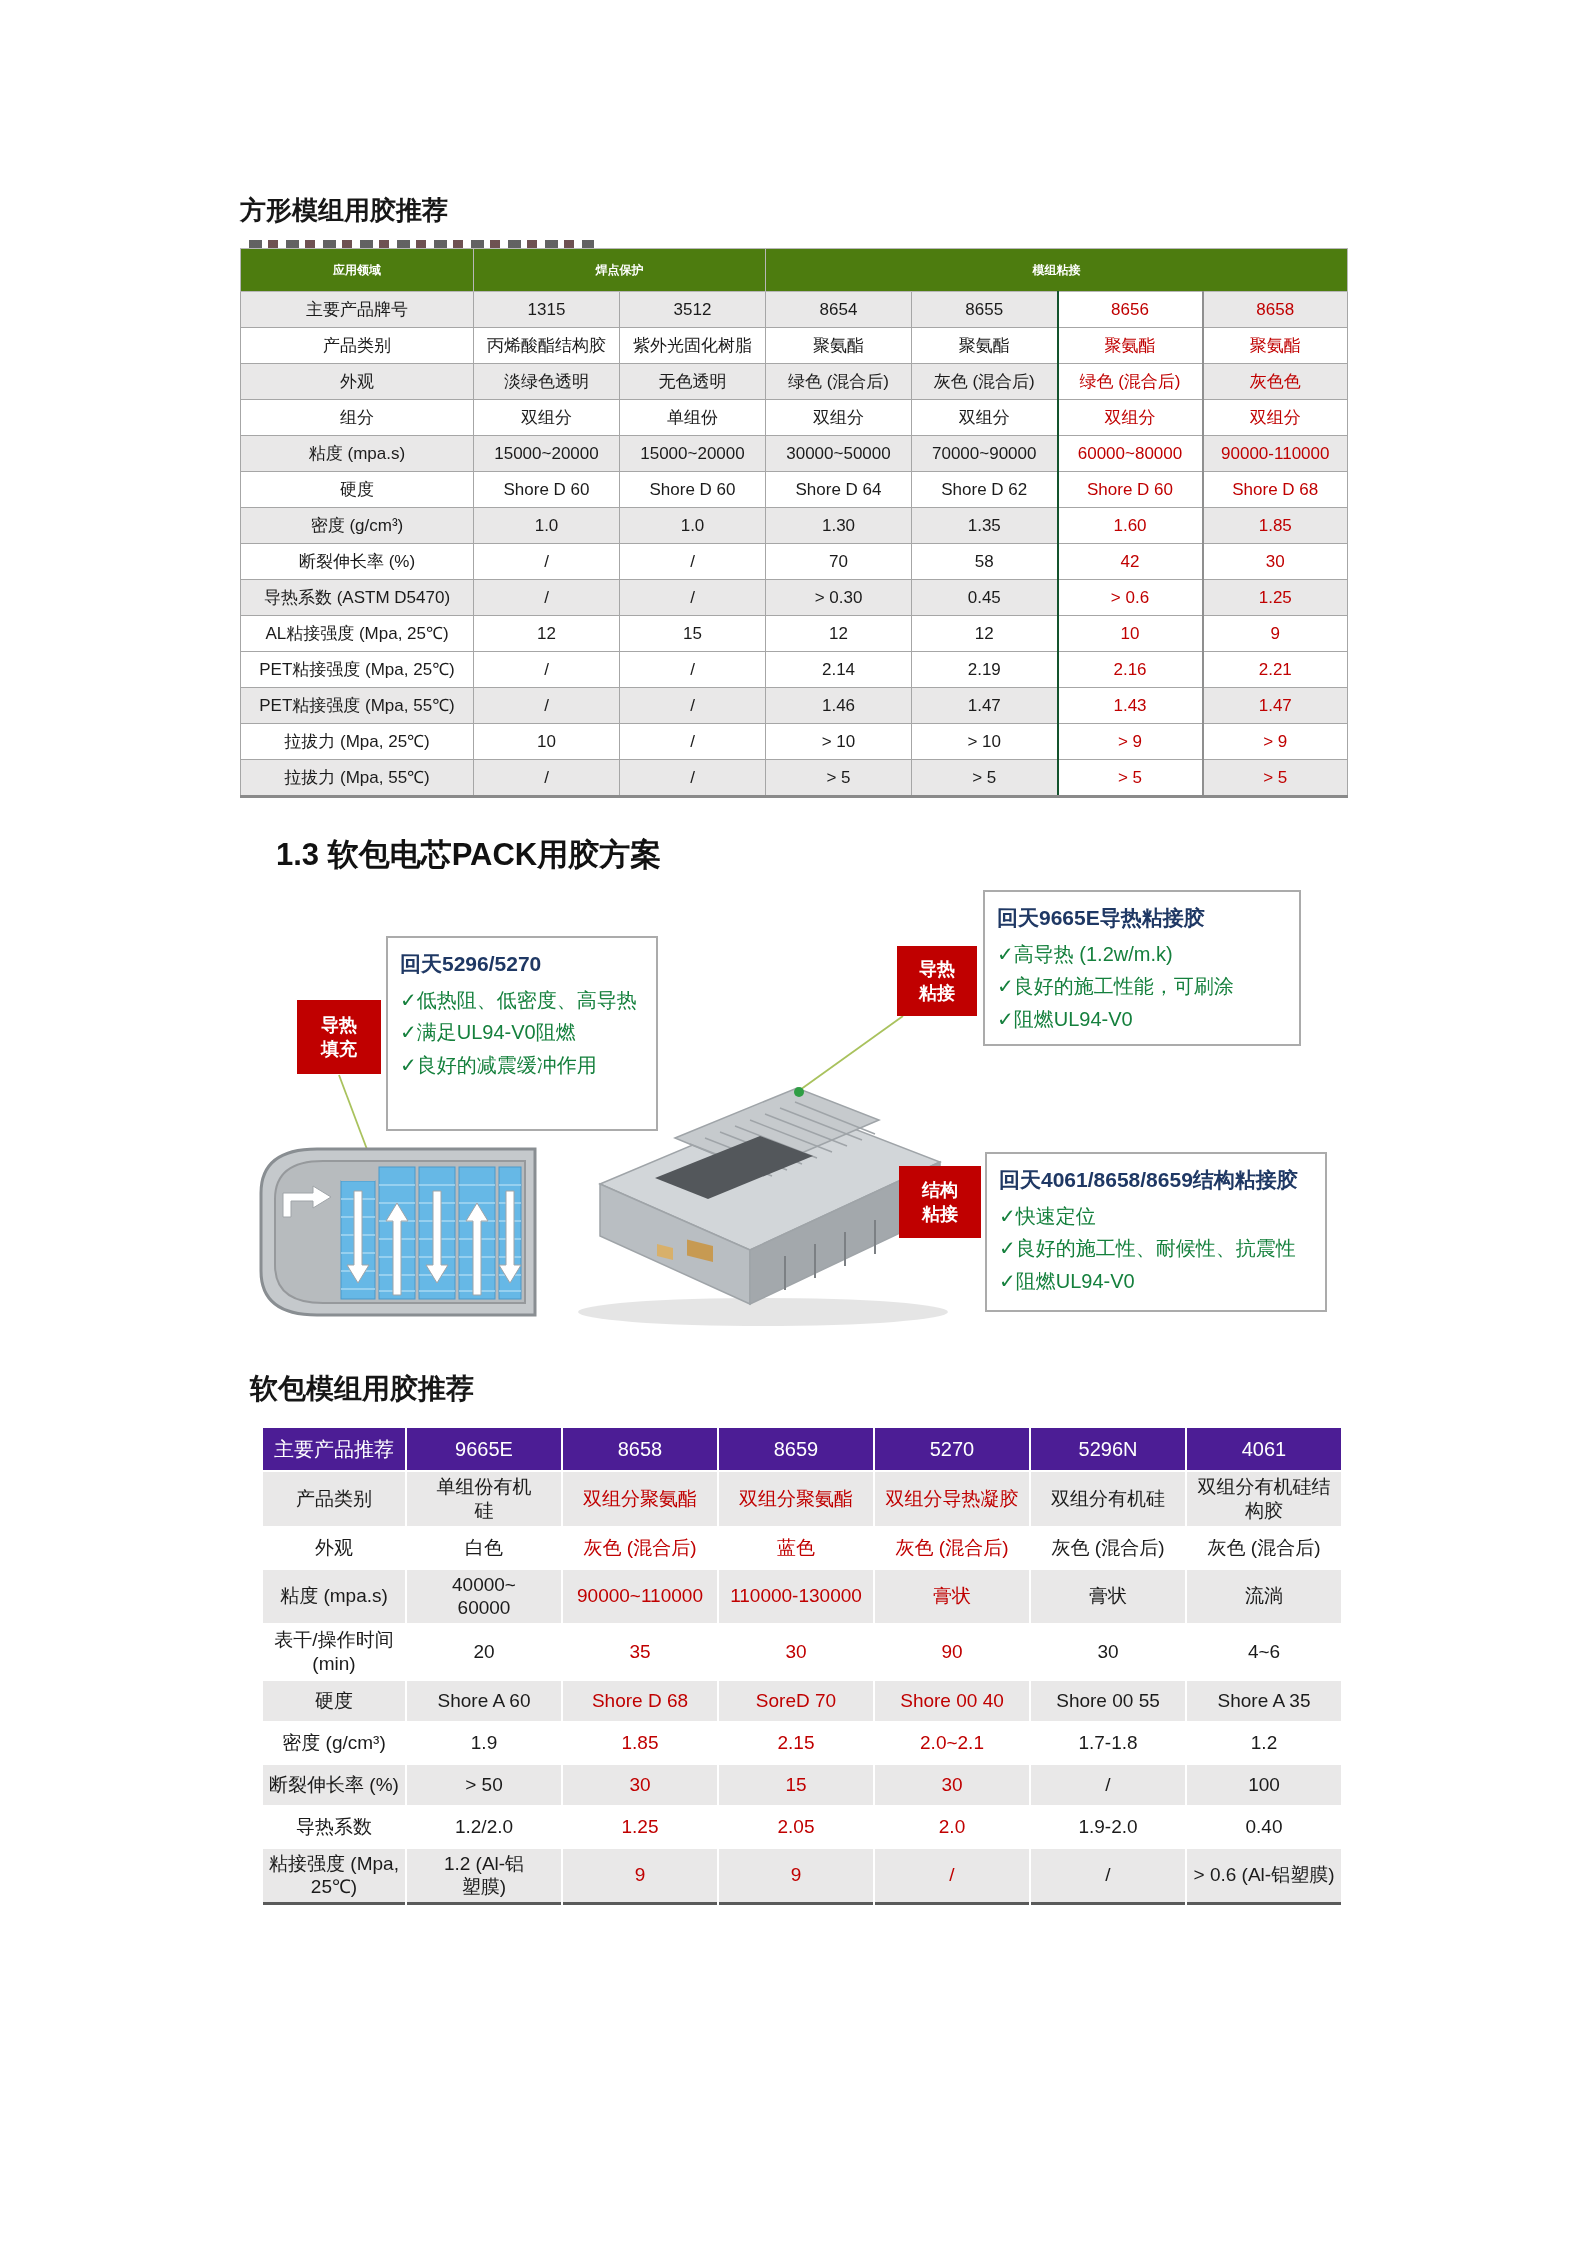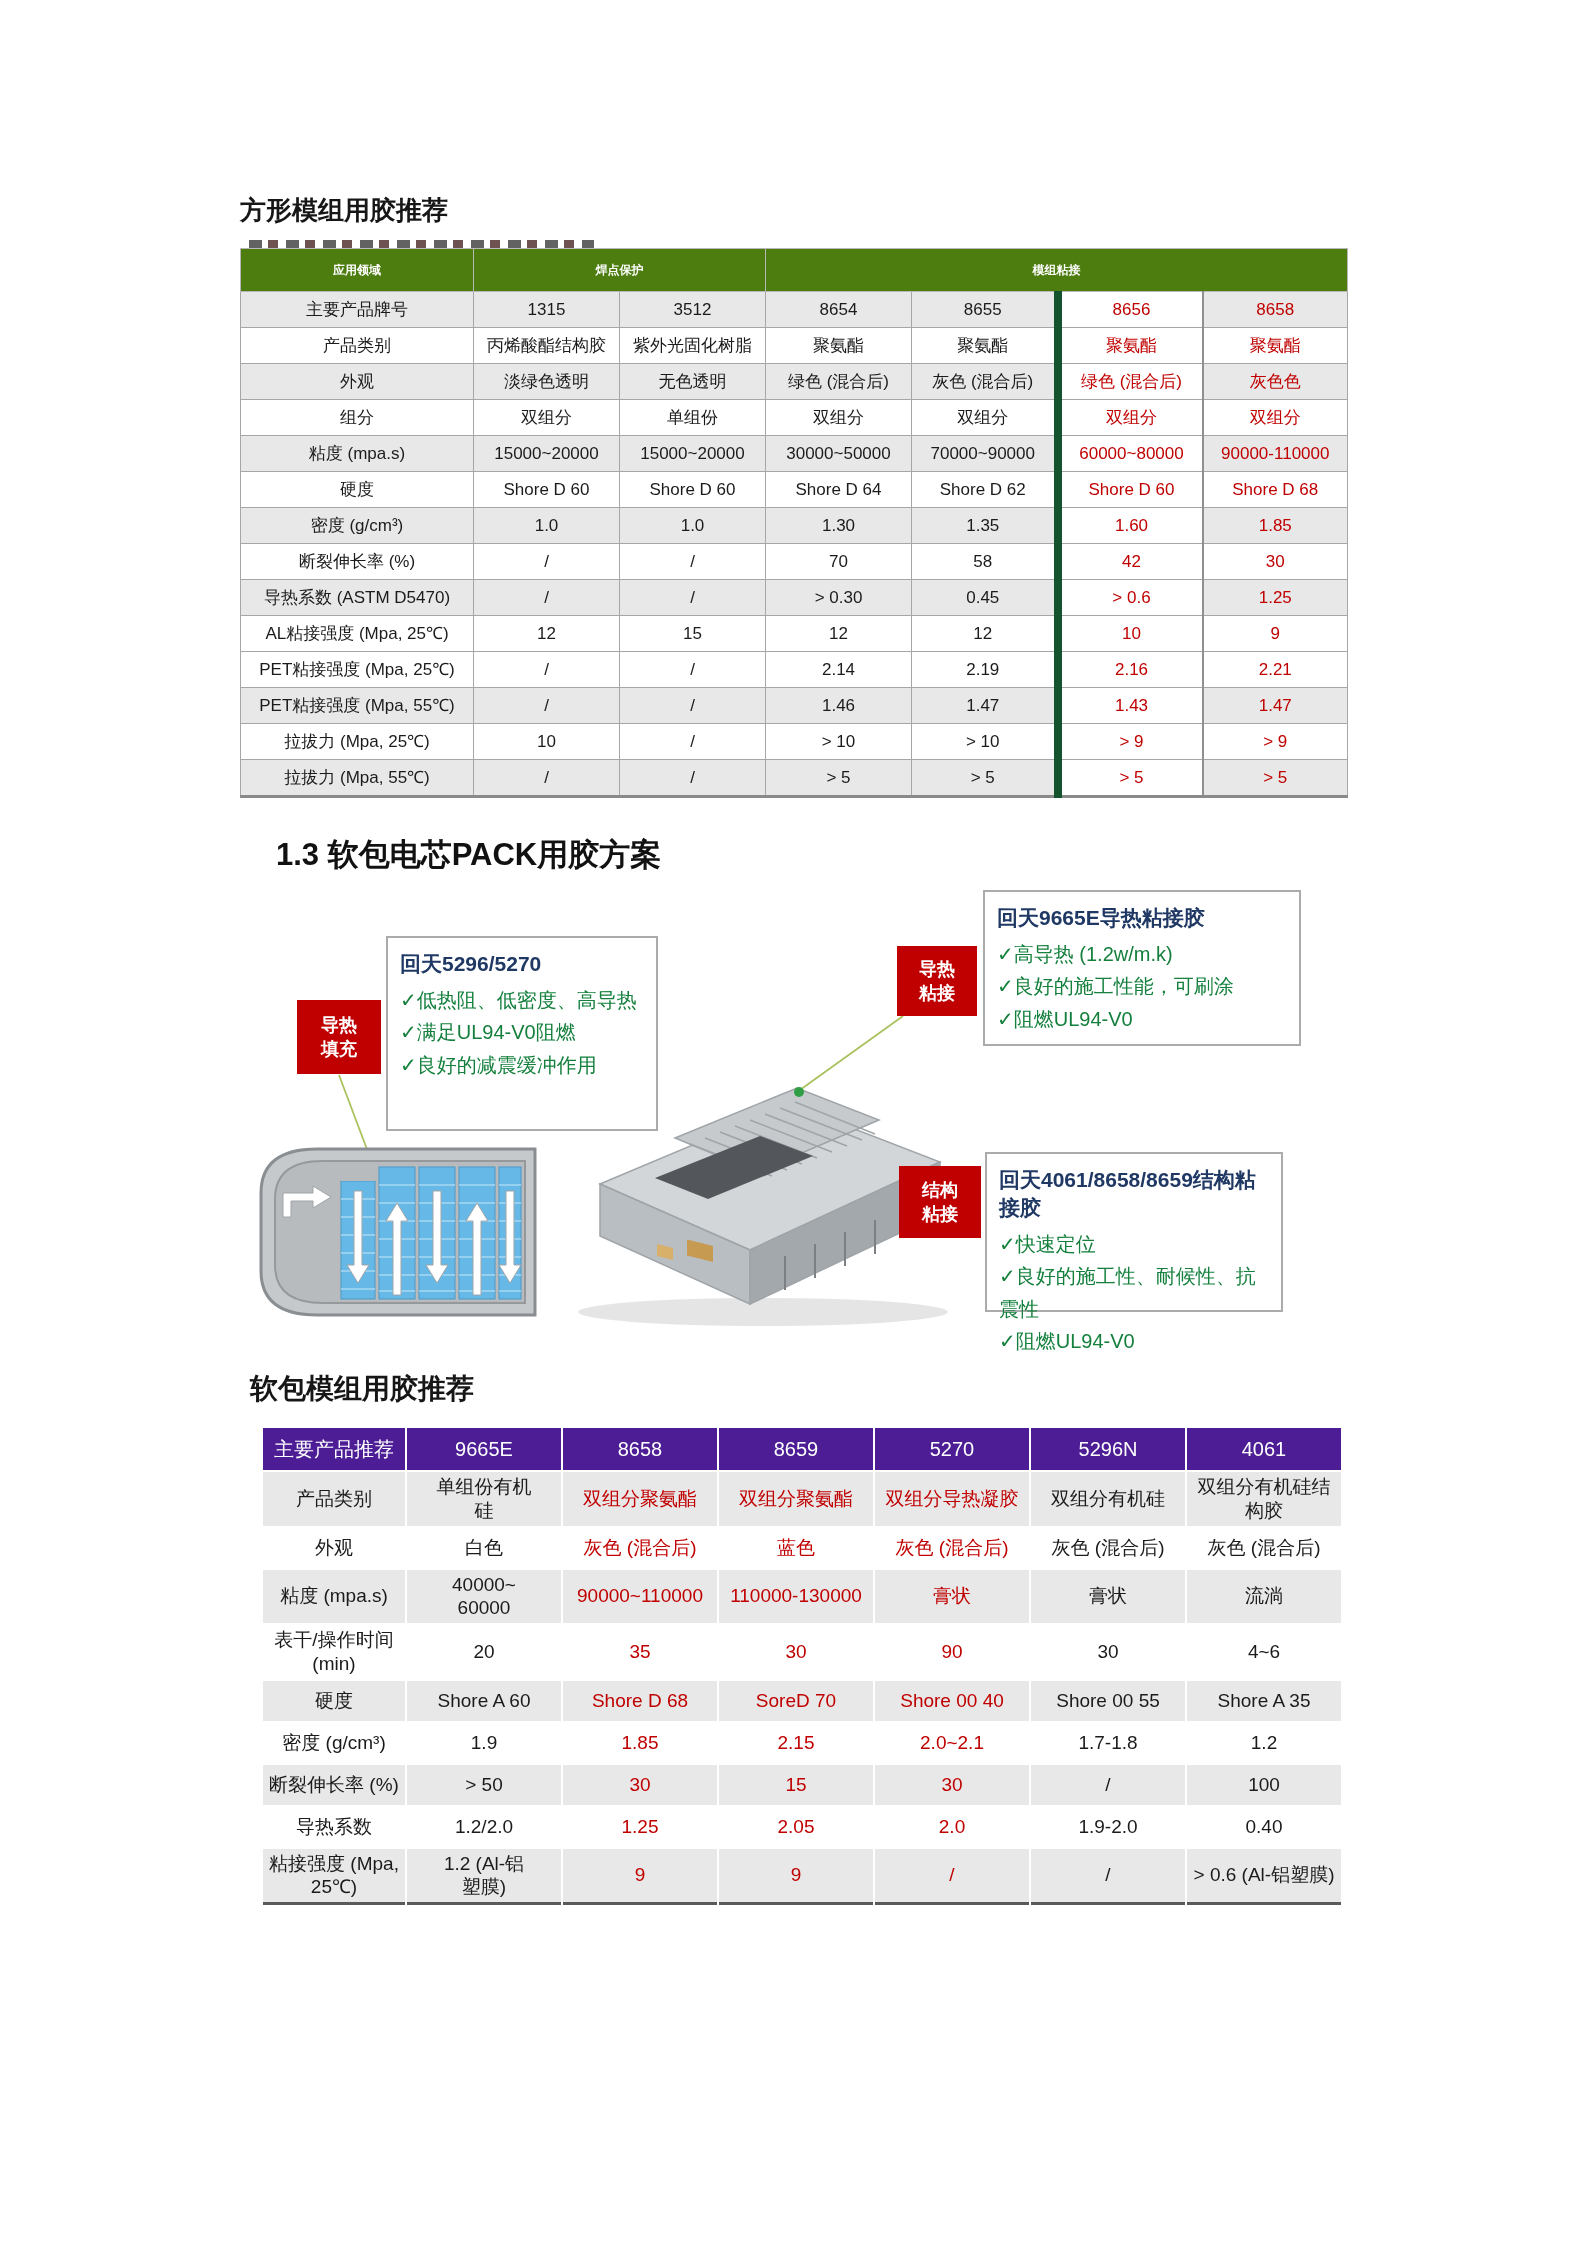--- a/index.html
+++ b/index.html
@@ -18,21 +18,21 @@
   
   table{border-collapse:collapse;table-layout:fixed;}
   td,th{text-align:center;vertical-align:middle;white-space:pre-line;overflow:hidden;}
 
   .t1{position:absolute;left:240px;top:248px;width:1107px;font-size:17px;}
   .t1 th{background:#4d7c0f;color:#fff;font-weight:700;font-size:12px;height:40px;border:1px solid #b7b7b7;}
   .t1 td{border:1px solid #a6a6a6;height:33px;padding:1px 4px;line-height:1.15;}
   .t1 tr.band td{background:#E9E8E8;}
   .t1 tr.plain td{background:#ffffff;}
   .t1 td.red{color:#C00000;}
-  .t1 td.hl{background:#ffffff !important;border-left:8px solid #14532d;border-right:2px solid #8f8f8f;}
+  .t1 td.hl{background:#ffffff !important;border-left:2px solid #14532d;border-right:2px solid #8f8f8f;}
   .t1 tbody tr:last-child td{border-bottom:3px solid #8a8a8a;}
 
   .t2{position:absolute;left:261px;top:1426px;width:1066px;font-size:19px;border-collapse:separate;border-spacing:2px;}
   .t2 th{background:#4c1d95;color:#fff;font-weight:400;font-size:20px;height:40px;}
   .t2 td{height:34px;padding:3px 6px;line-height:1.25;}
   .t2 tr.band td{background:#E9E8E8;}
   .t2 tr.plain td{background:#ffffff;}
   .t2 td.red{color:#C00000;}
   .t2 tbody tr:last-child td{border-bottom:3px solid #5a5a5a;}
 
@@ -40,21 +40,21 @@
   .tag{position:absolute;background:#C00000;color:#fff;font-weight:700;font-size:18px;line-height:1.35;
        display:flex;align-items:center;justify-content:center;text-align:center;white-space:pre-line;}
   .tag1{left:297px;top:1000px;width:84px;height:74px;}
   .tag2{left:897px;top:946px;width:80px;height:70px;}
   .tag3{left:899px;top:1166px;width:82px;height:72px;}
 
   
   .callout{position:absolute;background:#fff;border:2px solid #ababab;padding:10px 12px;box-sizing:border-box;}
   .c1{left:386px;top:936px;width:272px;height:195px;}
   .c2{left:983px;top:890px;width:318px;height:156px;}
-  .c3{left:985px;top:1152px;width:298px;height:160px;}
+  .c3{left:985px;top:1152px;width:342px;height:160px;}
   .co-title{color:#1F3864;font-weight:700;font-size:21px;margin:2px 0 6px 0;}
   .callout ul{list-style:none;margin:0;padding:0;}
   .callout li{color:#15803d;font-size:20px;line-height:1.62;white-space:pre-line;}
 
   
   .connectors{position:absolute;left:0;top:820px;pointer-events:none;}
   .tray{position:absolute;left:253px;top:1143px;}
   .module{position:absolute;left:545px;top:1066px;}
 </style>
 </head>

